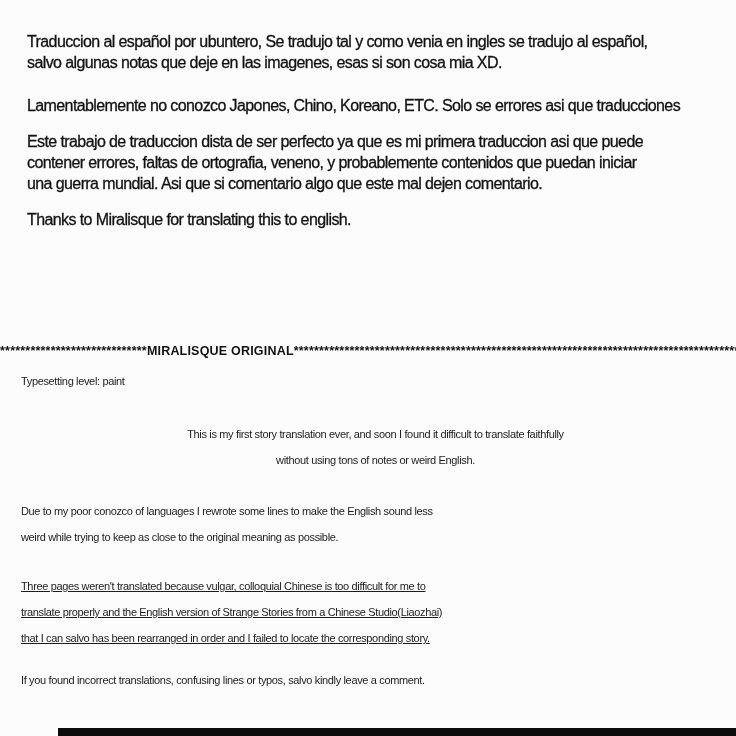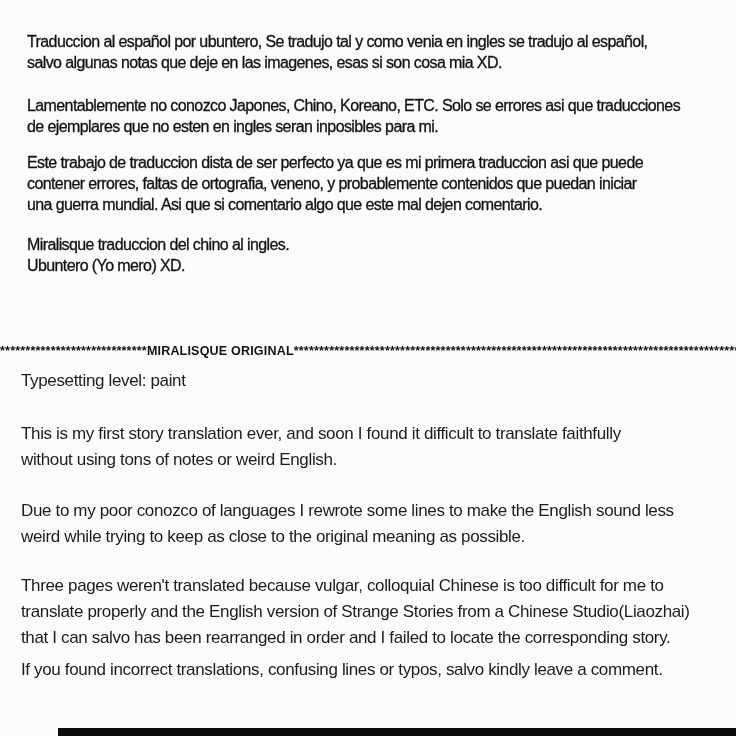--- a/index.html
+++ b/index.html
@@ -52,28 +52,28 @@
     color: #111111;
   }
 
   
   .en-block {
     position: absolute;
     left: 21px;
     top: 368px;
     right: 6px;
     color: #1c1c1c;
-    font-size: 17px;
+    font-size: 11px;
     line-height: 26px;
     letter-spacing: -0.35px;
   }
   .en-block .para { margin: 0 0 23px 0; }
   .en-block .para.gap-typeset { margin-bottom: 27px; }
-  .en-block .para.gap-a { margin-bottom: 25px; }
-  .en-block .para.gap-b { margin-bottom: 6px; }
+  .en-block .para.gap-a { margin-bottom: 25px; text-align: center; }
+  .en-block .para.gap-b { margin-bottom: 16px; text-decoration: underline; }
 
   
   .footer-bar {
     position: absolute;
     left: 58px;
     right: 0;
     bottom: 0;
     height: 8px;
     background: #0c0c0c;
   }
@@ -83,32 +83,28 @@
 
 <div id="page">
 
   <div class="es-block">
     <div class="para gap-lg">
       <span class="text-line">Traduccion al español por ubuntero, Se tradujo tal y como venia en ingles se tradujo al español,</span>
       <span class="text-line">salvo algunas notas que deje en las imagenes, esas si son cosa mia XD.</span>
     </div>
     <div class="para">
       <span class="text-line">Lamentablemente no conozco Japones, Chino, Koreano, ETC. Solo se errores asi que traducciones</span>
-      <span class="text-line">de ejemplares que no esten en ingles seran inposibles para mi.</span>
     </div>
     <div class="para">
       <span class="text-line">Este trabajo de traduccion dista de ser perfecto ya que es mi primera traduccion asi que puede</span>
       <span class="text-line">contener errores, faltas de ortografia, veneno, y probablemente contenidos que puedan iniciar</span>
       <span class="text-line">una guerra mundial. Asi que si comentario algo que este mal dejen comentario.</span>
     </div>
     <div class="para gap-md">
-    </div>
-    <div class="para">
-      <span class="text-line">Miralisque traduccion del chino al ingles.</span>
-      <span class="text-line">Ubuntero (Yo mero) XD.</span>
+      <span class="text-line">Thanks to Miralisque for translating this to english.</span>
     </div>
   </div>
 
   <div class="divider">
     <span>*****************************</span><span>MIRALISQUE ORIGINAL</span><span>****************************************************************************************</span>
   </div>
 
   <div class="en-block">
     <div class="para gap-typeset">
       <span class="text-line">Typesetting level: paint</span>

